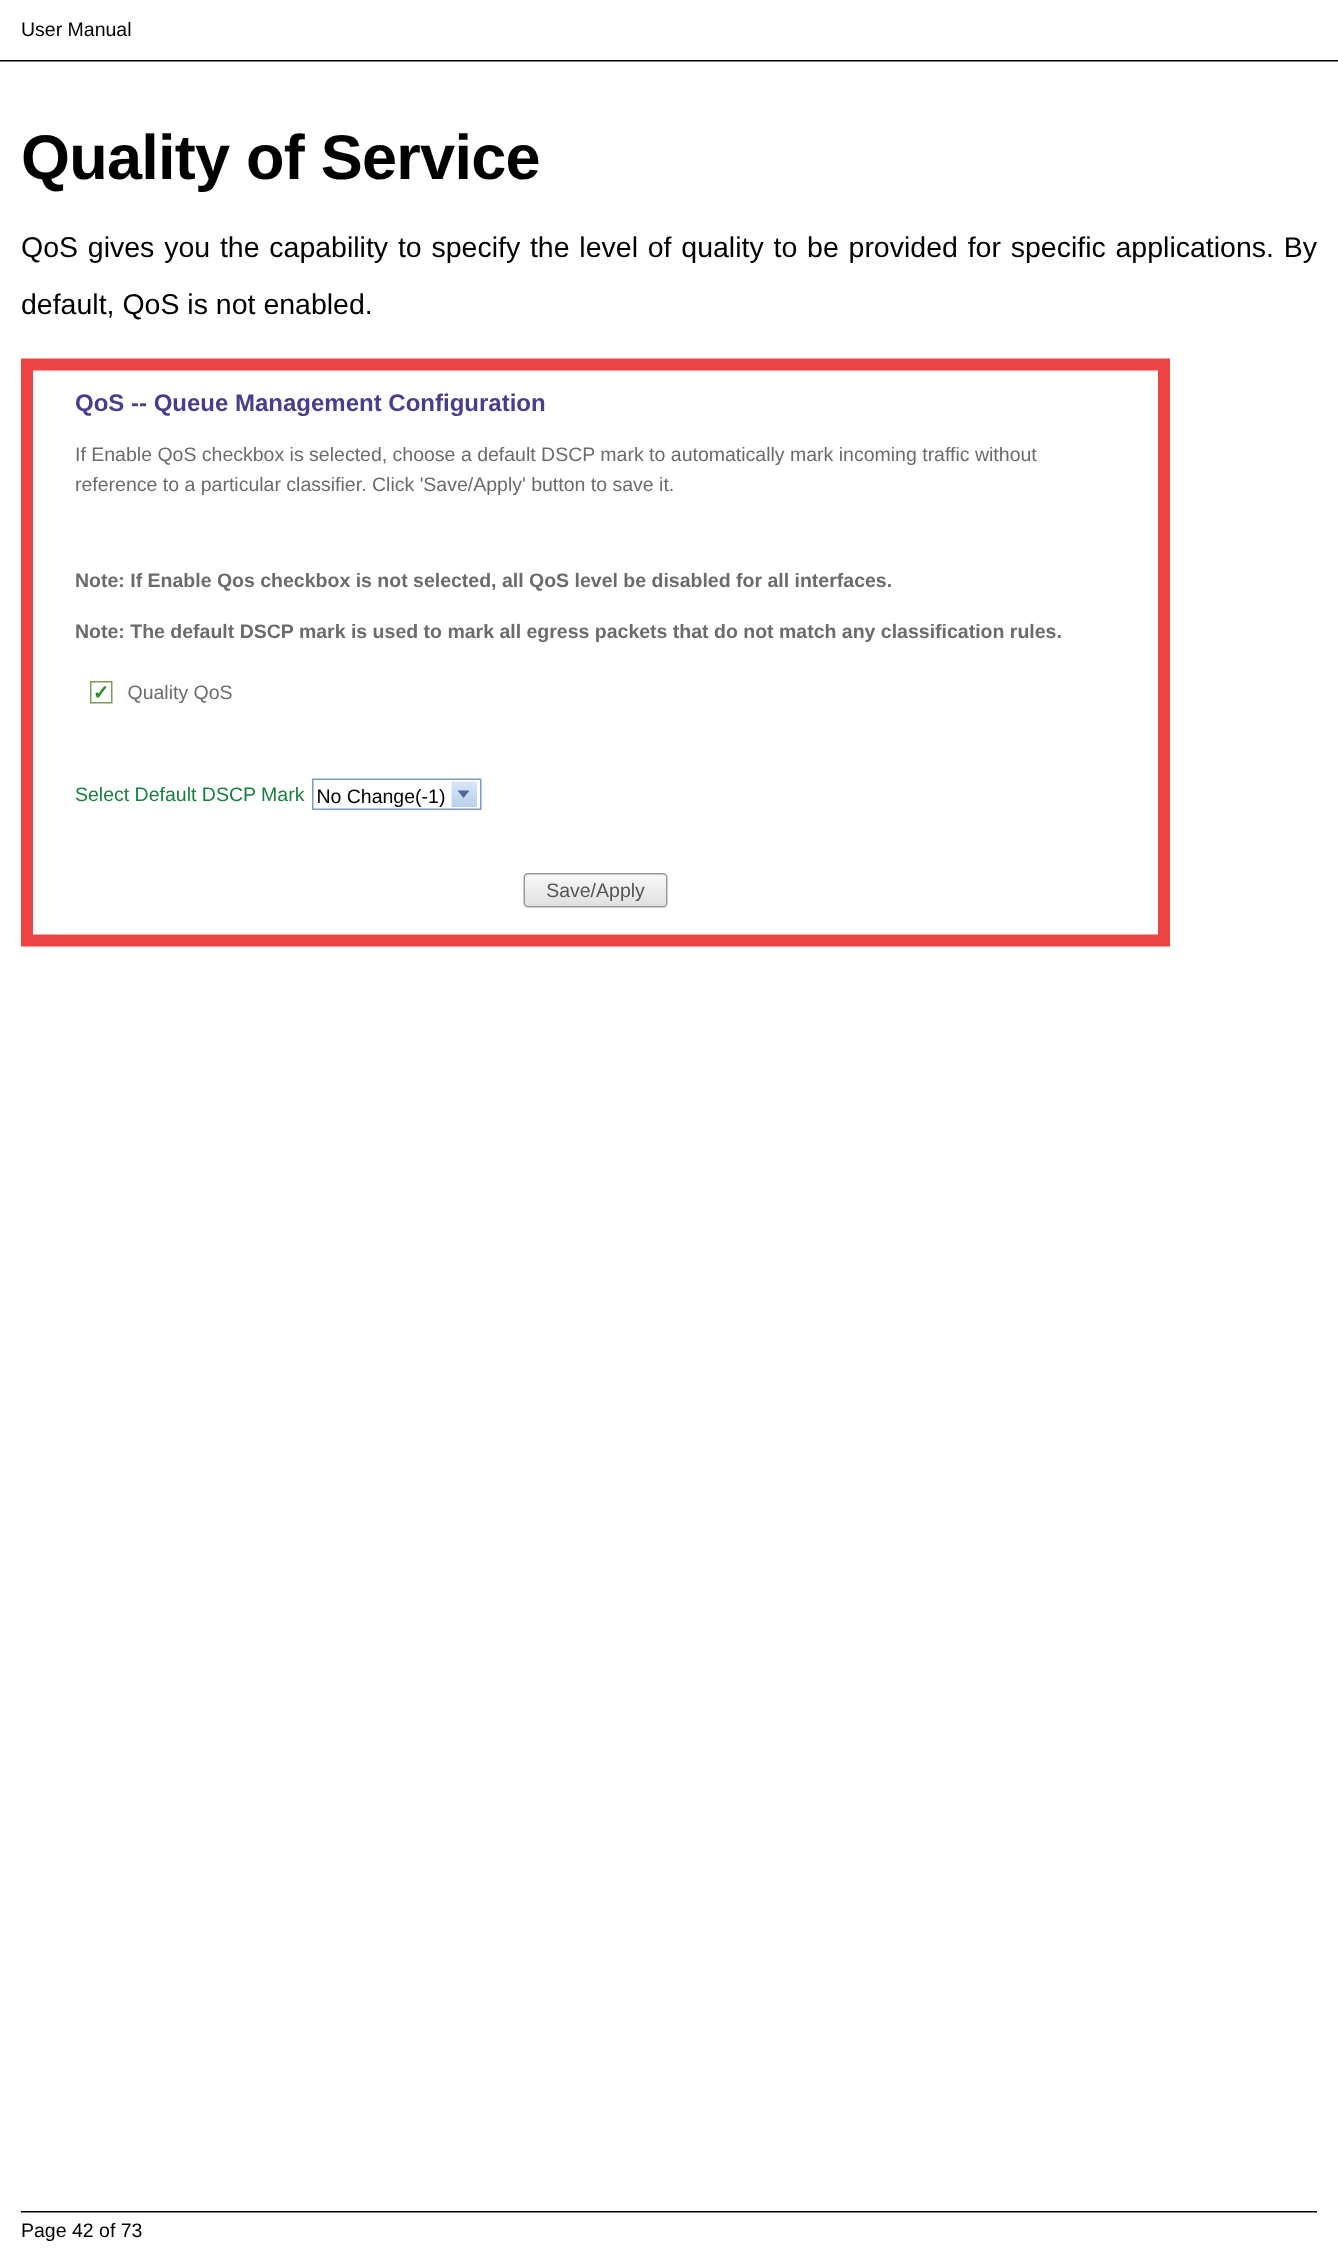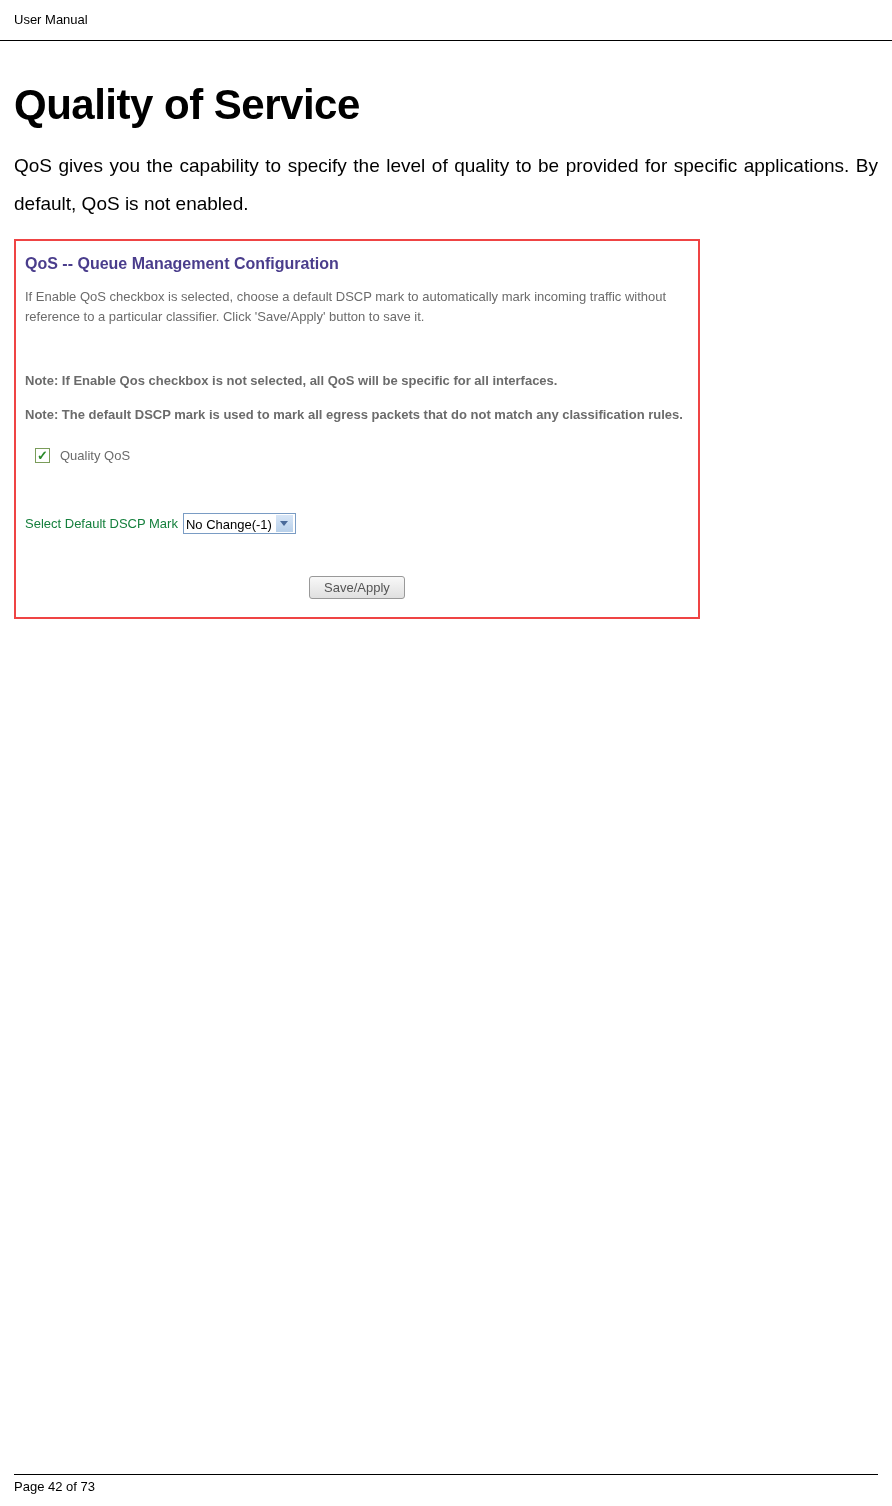--- a/index.html
+++ b/index.html
@@ -31,23 +31,23 @@
       margin-bottom: 18px;
     }
     .intro-text {
       font-size: 19px;
       line-height: 2;
       font-family: Arial, sans-serif;
       text-align: justify;
       margin-bottom: 16px;
     }
     .config-box {
-      border: 2px solid #ef4444;
-      padding: 14px 9px;
-      width: 686px;
+      border: 8px solid #ef4444;
+      padding: 14px 28px;
+      width: 766px;
       font-family: Verdana, Tahoma, Arial, sans-serif;
     }
     .config-title {
       color: #4a3d8c;
       font-weight: bold;
       font-size: 16px;
       margin-bottom: 14px;
     }
     .config-desc {
       color: #6b6b6b;
@@ -161,21 +161,21 @@
   <span>User Manual</span>
 </div>
 
 <div class="content">
   <h1 class="main-title">Quality of Service</h1>
   <p class="intro-text">QoS gives you the capability to specify the level of quality to be provided for specific applications. By default, QoS is not enabled.</p>
 
   <div class="config-box">
     <div class="config-title">QoS -- Queue Management Configuration</div>
     <div class="config-desc">If Enable QoS checkbox is selected, choose a default DSCP mark to automatically mark incoming traffic without reference to a particular classifier. Click 'Save/Apply' button to save it.</div>
-    <div class="config-note">Note: If Enable Qos checkbox is not selected, all QoS will be specific for all interfaces.</div>
+    <div class="config-note">Note: If Enable Qos checkbox is not selected, all QoS level be disabled for all interfaces.</div>
     <div class="config-note">Note: The default DSCP mark is used to mark all egress packets that do not match any classification rules.</div>
 
     <div class="checkbox-row">
       <span class="checkbox">
         <span class="checkbox-mark">✓</span>
       </span>
       <span class="checkbox-label">Quality QoS</span>
     </div>
 
     <div class="select-row">

